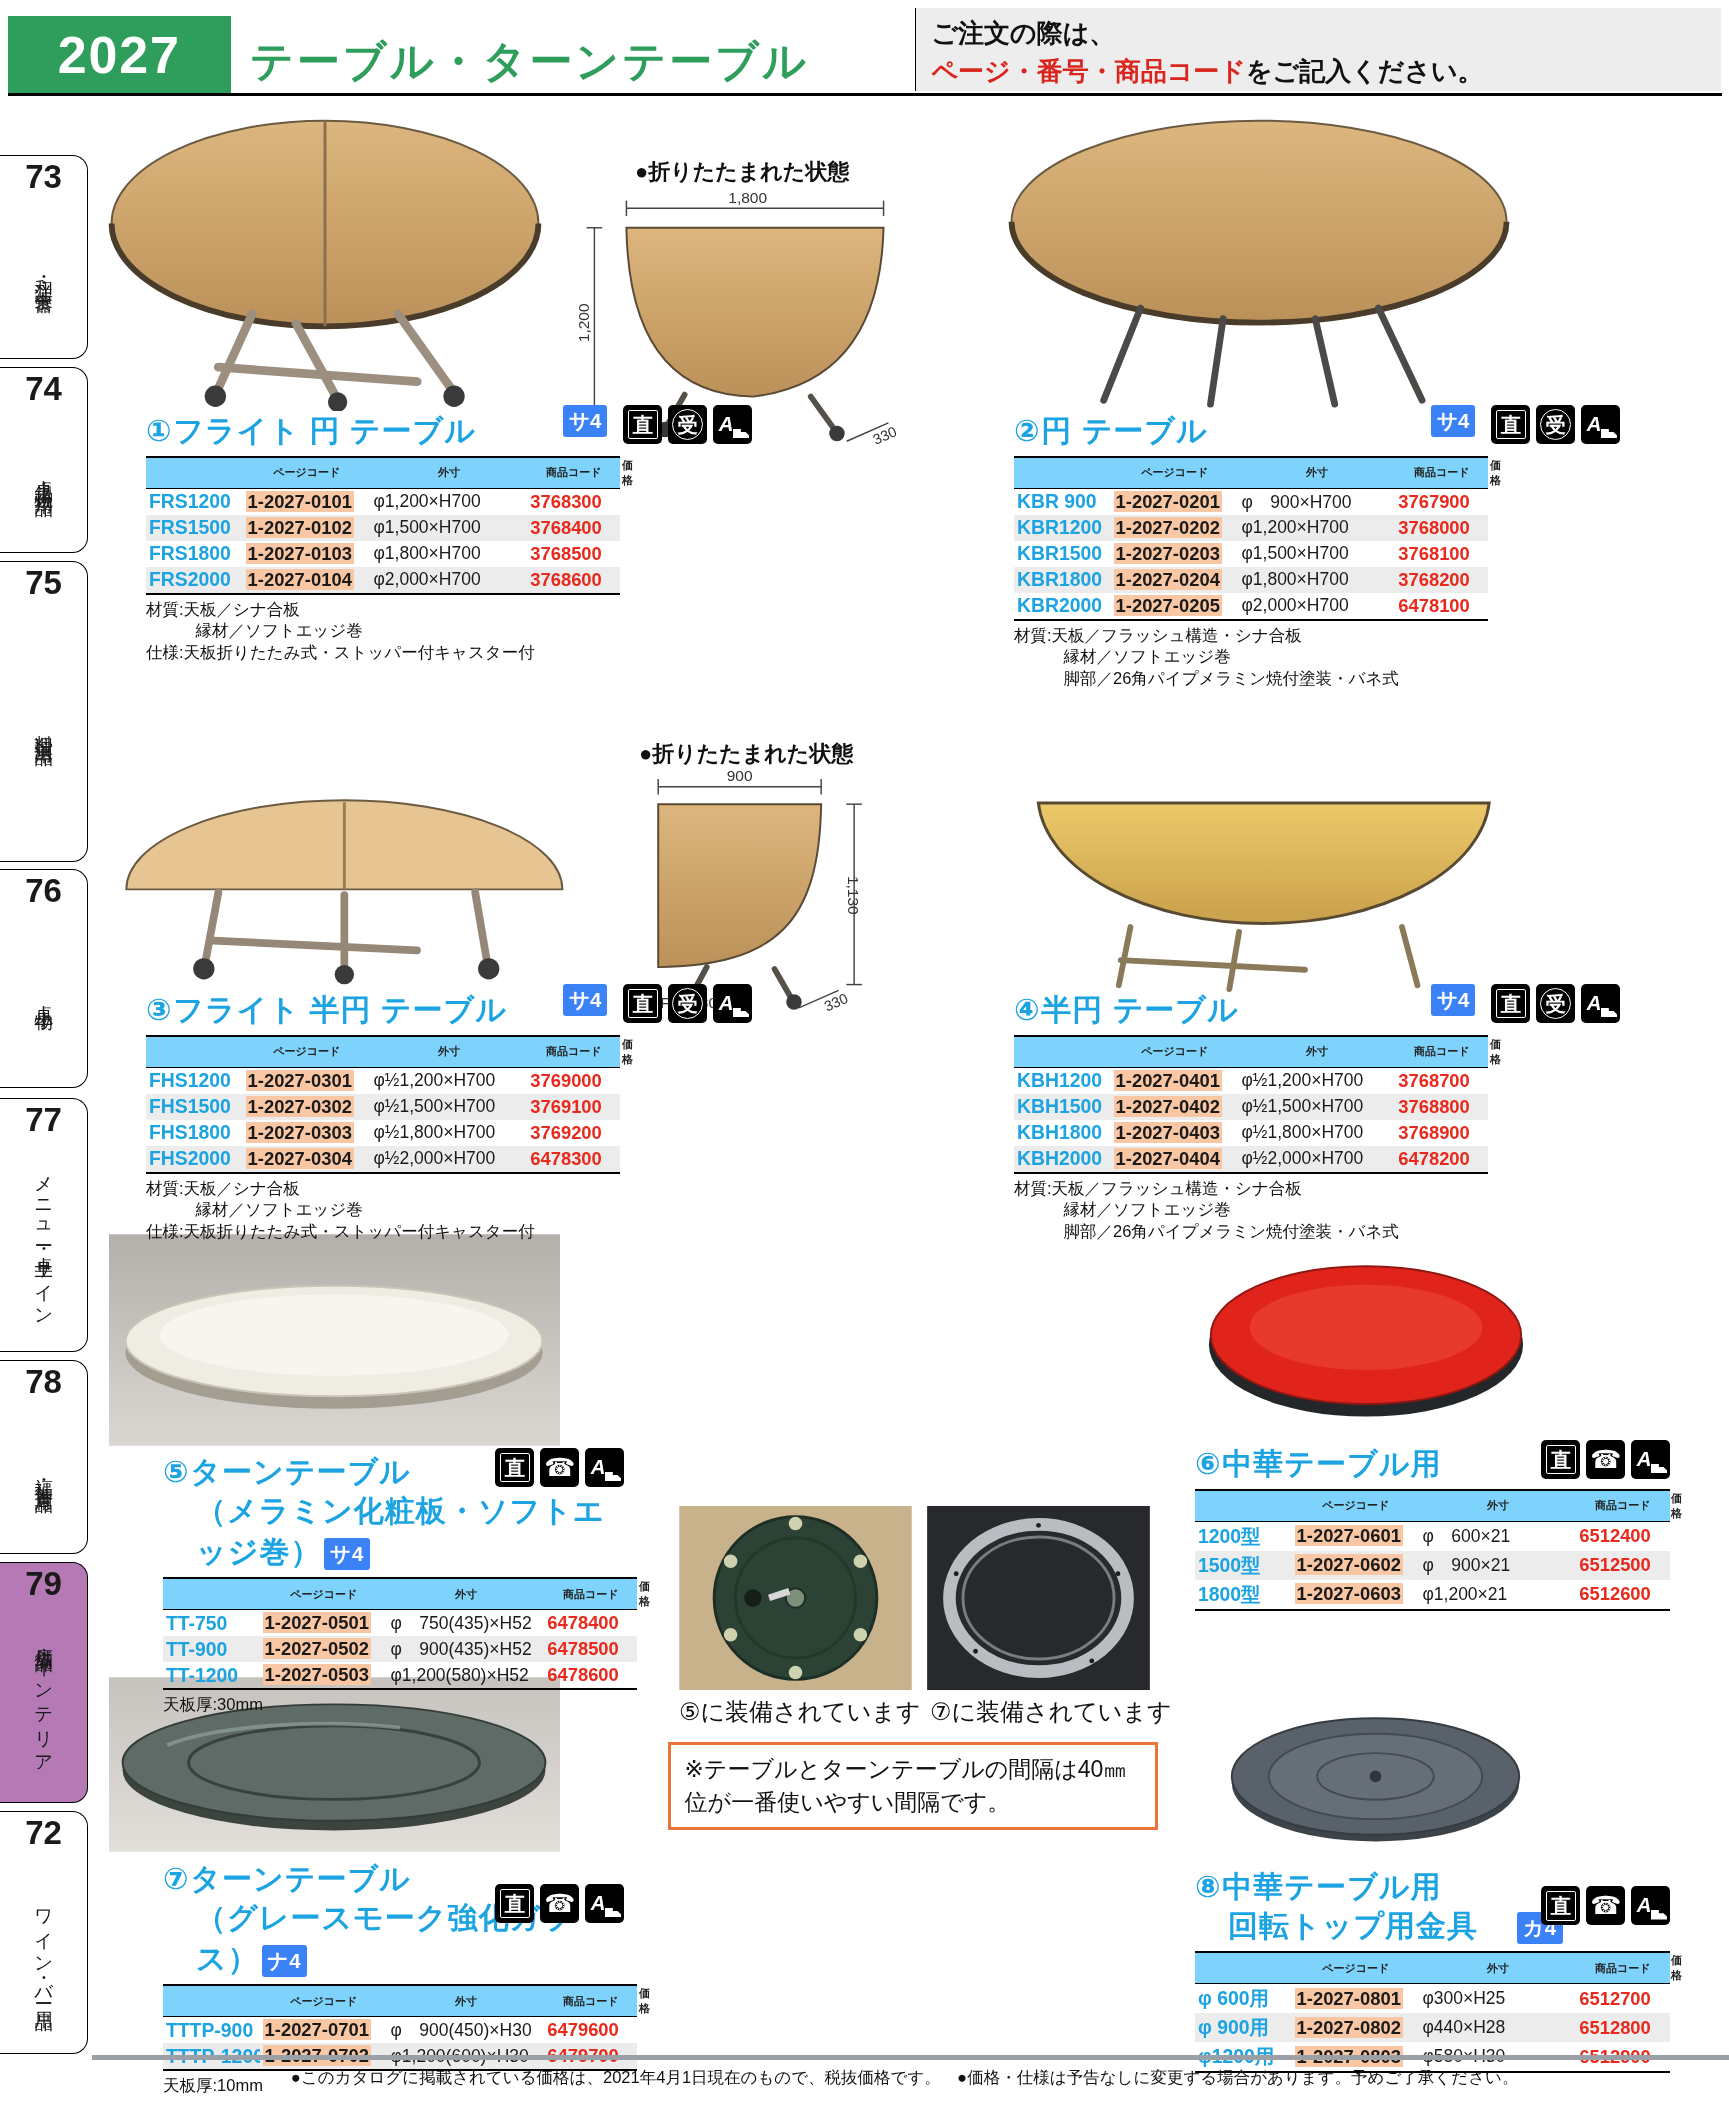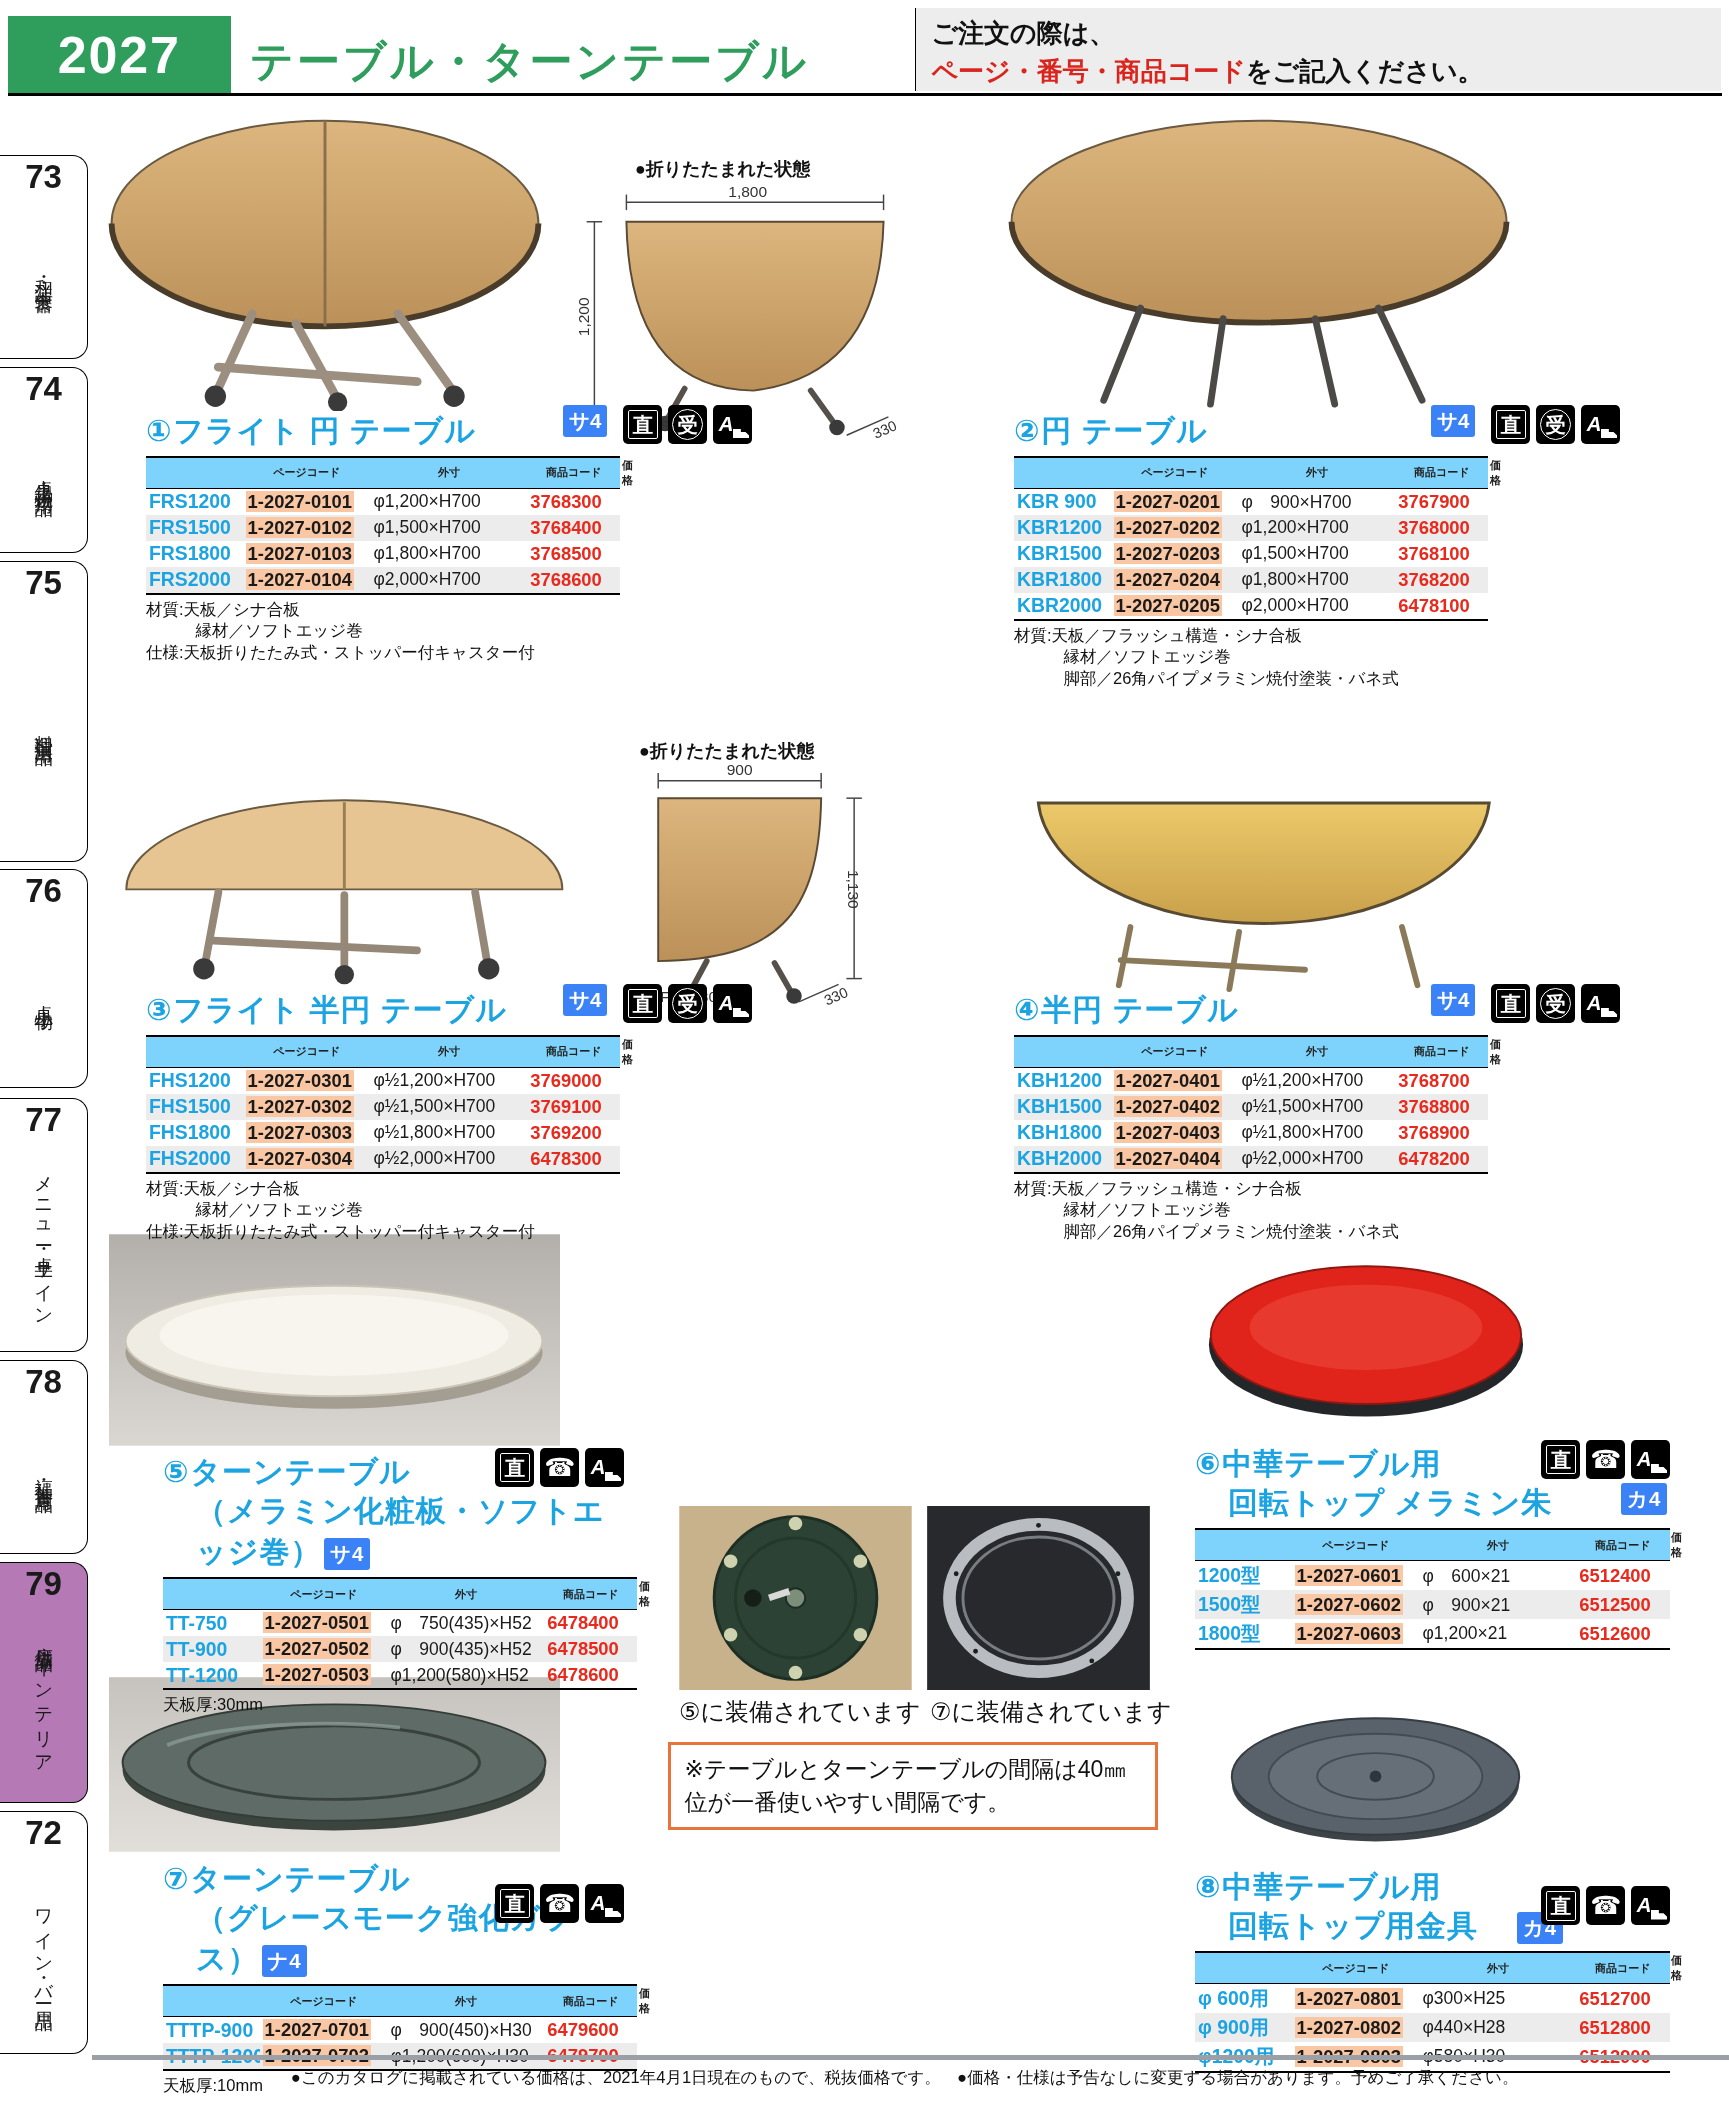--- a/index.html
+++ b/index.html
@@ -58,21 +58,21 @@
   .ptable tbody tr:nth-child(even){background:#ececec;}
   .c-model{color:#1ba3e2;font-weight:bold;font-size:19.4px;}
   .c-page .hl{background:#f9c7a4;font-weight:bold;font-size:18.4px;padding:0 1.9px;margin-top:35px;}
   .c-size{font-size:17.5px;}
   .c-code{color:#e8291c;font-weight:bold;font-size:18.4px;}
   .c-price{text-align:right;font-weight:bold;font-size:19.4px;}
   .notes{margin-top:3.9px;font-size:16.5px;line-height:1.3;white-space:pre-wrap;color:#111;}
 
   
   .fig{position:absolute;}
-  .fig-caption{font-size:18px;font-weight:bold;color:#111;}
+  .fig-caption{font-size:22px;font-weight:bold;color:#111;}
   .photo-cap{position:absolute;font-size:24px;color:#111;}
   .note-box{position:absolute;border:3.9px solid #e8743c;padding:7.8px 13.6px;box-sizing:border-box;
     font-size:23px;line-height:1.45;color:#111;}
 
   
   .footer-rule{position:absolute;left:92px;top:2055px;width:1637px;height:4.9px;background:#9aa0a6;}
   .footer-text{position:absolute;left:291px;top:2067px;font-size:16.5px;color:#111;}
 </style>
 </head>
 <body>
@@ -602,21 +602,20 @@
   </section>
 
   <section class="sec" style="left:1195px;top:1444px;width:475px;" id="s6">
     <div class="sec-head">
       <span class="icon-strip abs" style="top:-3.9px;">
           <span class="picto picto-direct">直</span>
           <span class="picto picto-phone">☎</span>
           <span class="picto picto-truck">A</span>
         </span>
       <span class="sec-num">⑥</span><span class="sec-title">中華テーブル用</span>
-      <span class="sec-title2"><span>回転トップ メラミン朱</span><span class="badge" style="position:absolute;right:0;">カ4</span></span>
     </div>
     <table class="ptable">
         <thead>
           <tr>
             <th></th>
             <th>ページコード</th>
             <th>外寸</th>
             <th>商品コード</th>
             <th>価格</th>
           </tr>

